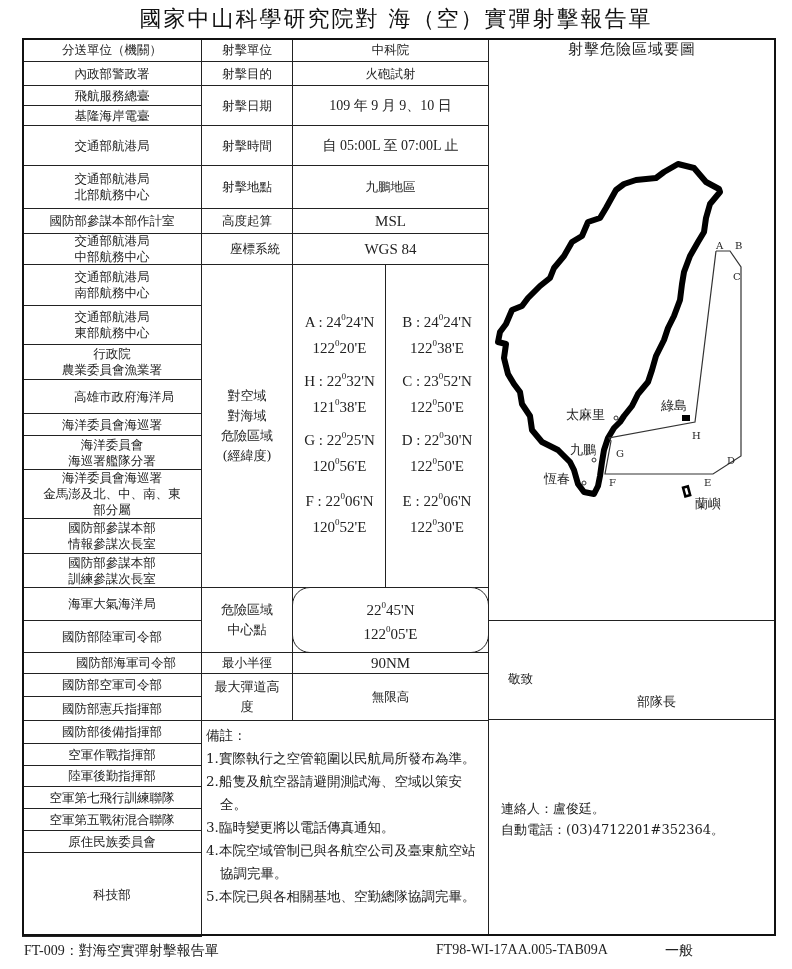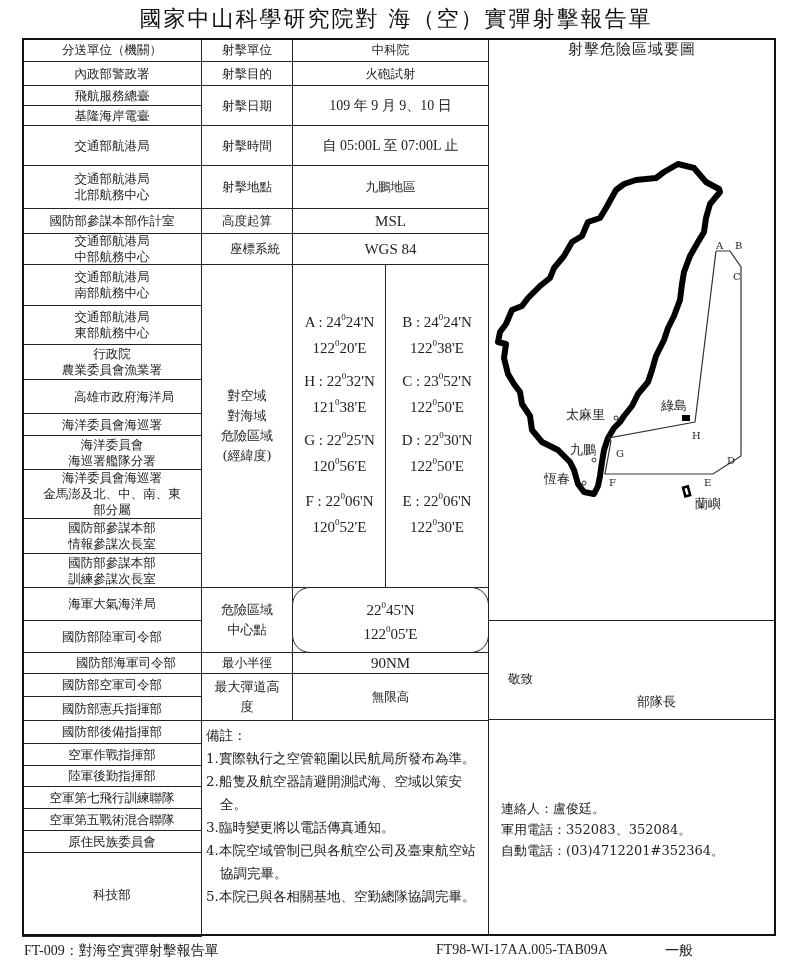--- a/index.html
+++ b/index.html
@@ -186,21 +186,20 @@
 <span class="label-map" style="left:661px;top:397px;font-size:13px;">綠島</span>
 <span class="label-map" style="left:695px;top:495px;font-size:13px;">蘭嶼</span>
 
 <div class="cell" style="left:488px;top:620px;width:288px;height:100px;"></div>
 <span style="position:absolute;left:508px;top:651px;font-size:12.5px;margin-top:20px;">敬致</span>
 <span style="position:absolute;left:637px;top:673px;font-size:13px;margin-top:20px;">部隊長</span>
 
 <div class="cell contact" style="left:488px;top:719px;width:288px;height:217px;">
   <div style="height:78px;"></div>
   <div>連絡人：盧俊廷。</div>
-  <div>軍用電話：352083、352084。</div>
   <div>自動電話：(03)4712201#352364。</div>
 </div>
 
 <div class="outer"></div>
 
 <div class="footer" style="left:24px;">FT-009：對海空實彈射擊報告單</div>
 <div class="footer" style="left:408px;margin-left:28px;">FT98-WI-17AA.005-TAB09A</div>
 <div class="footer" style="left:665px;">一般</div>
 
 </body></html>

